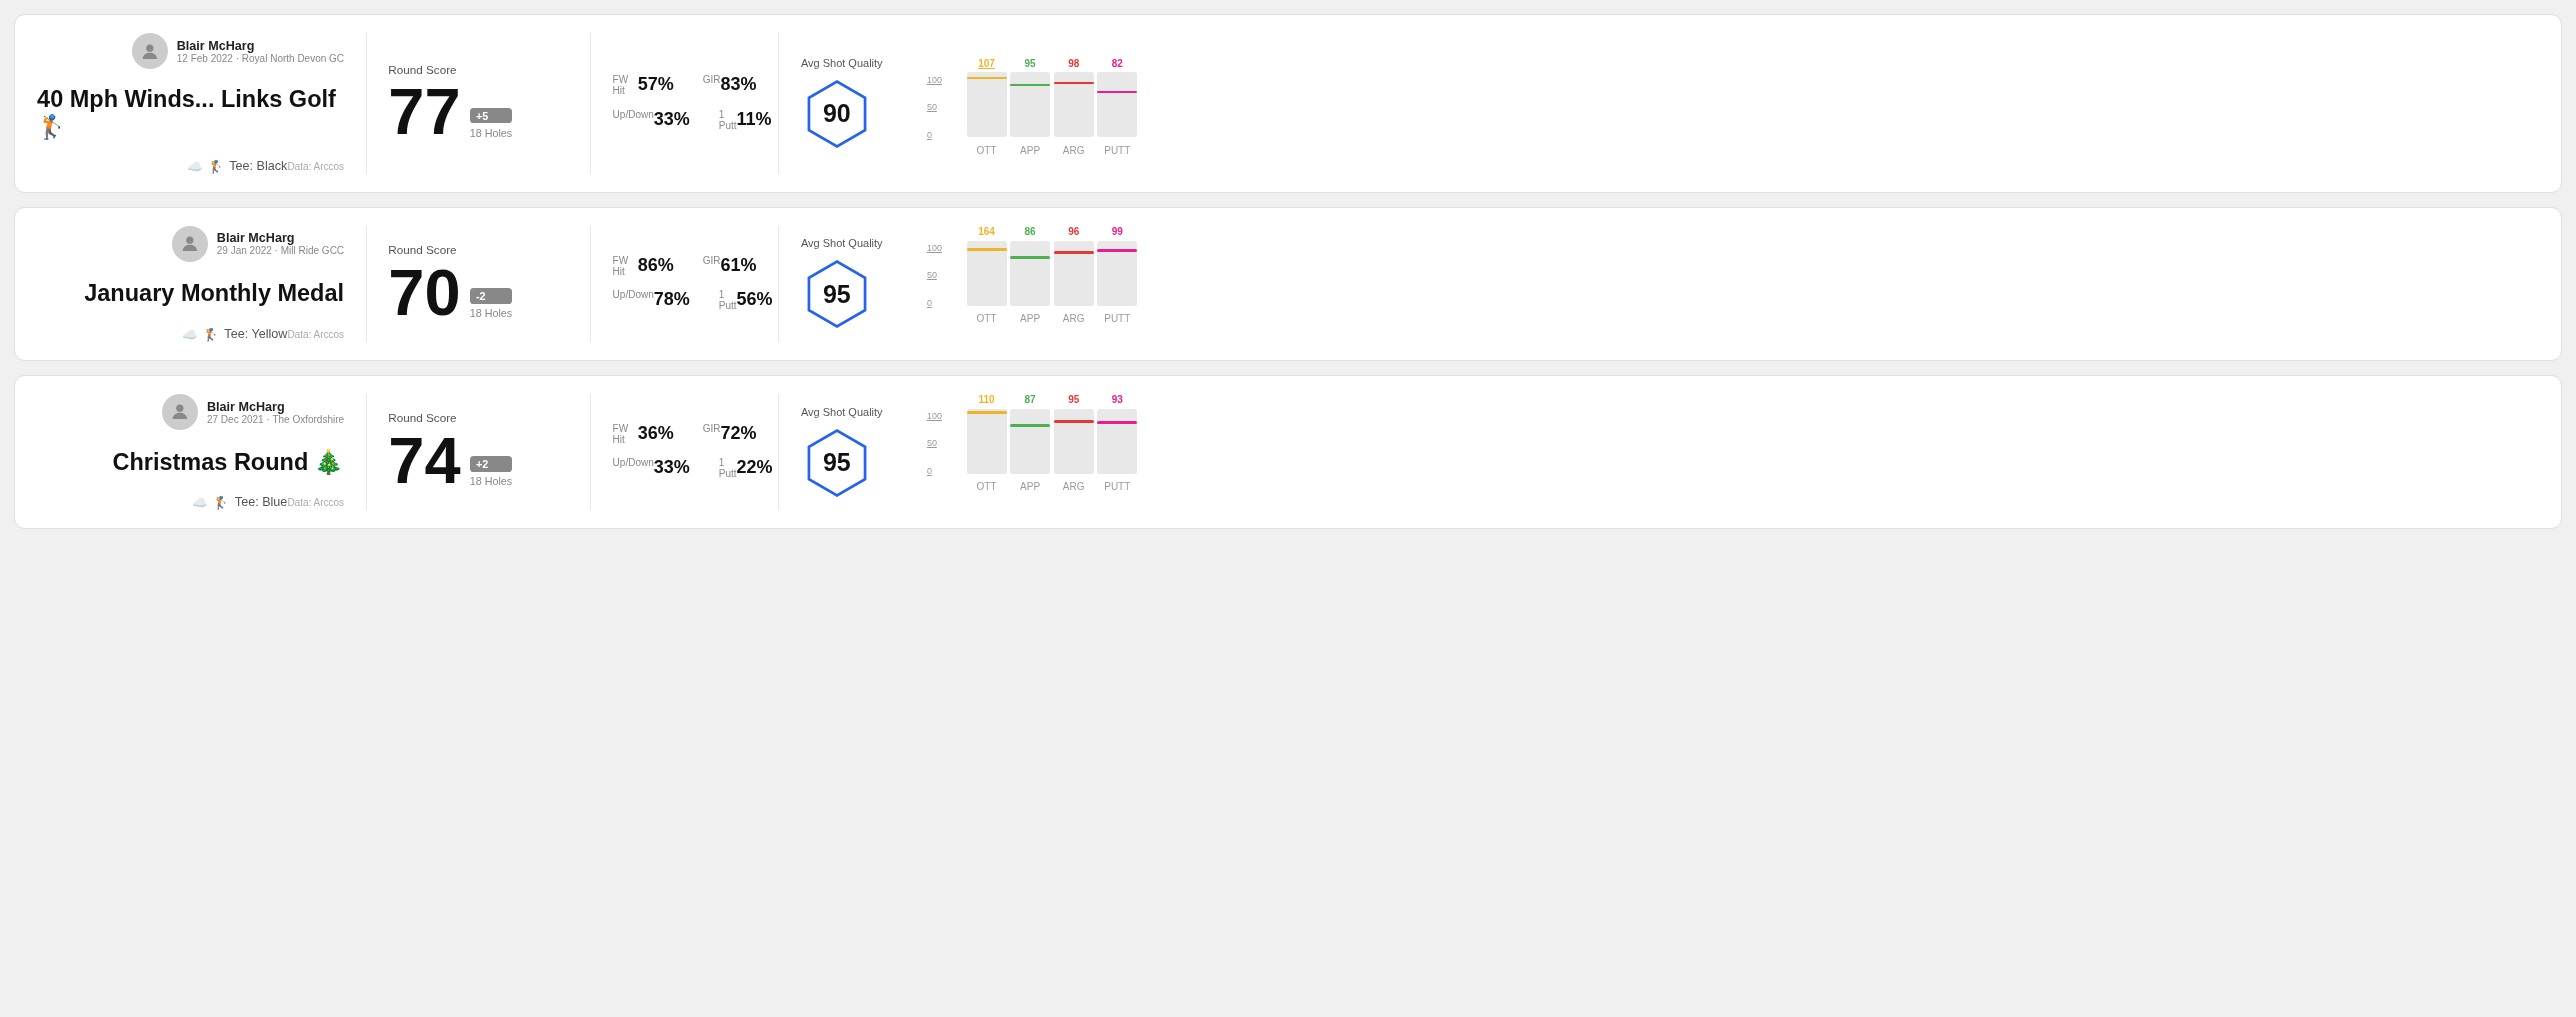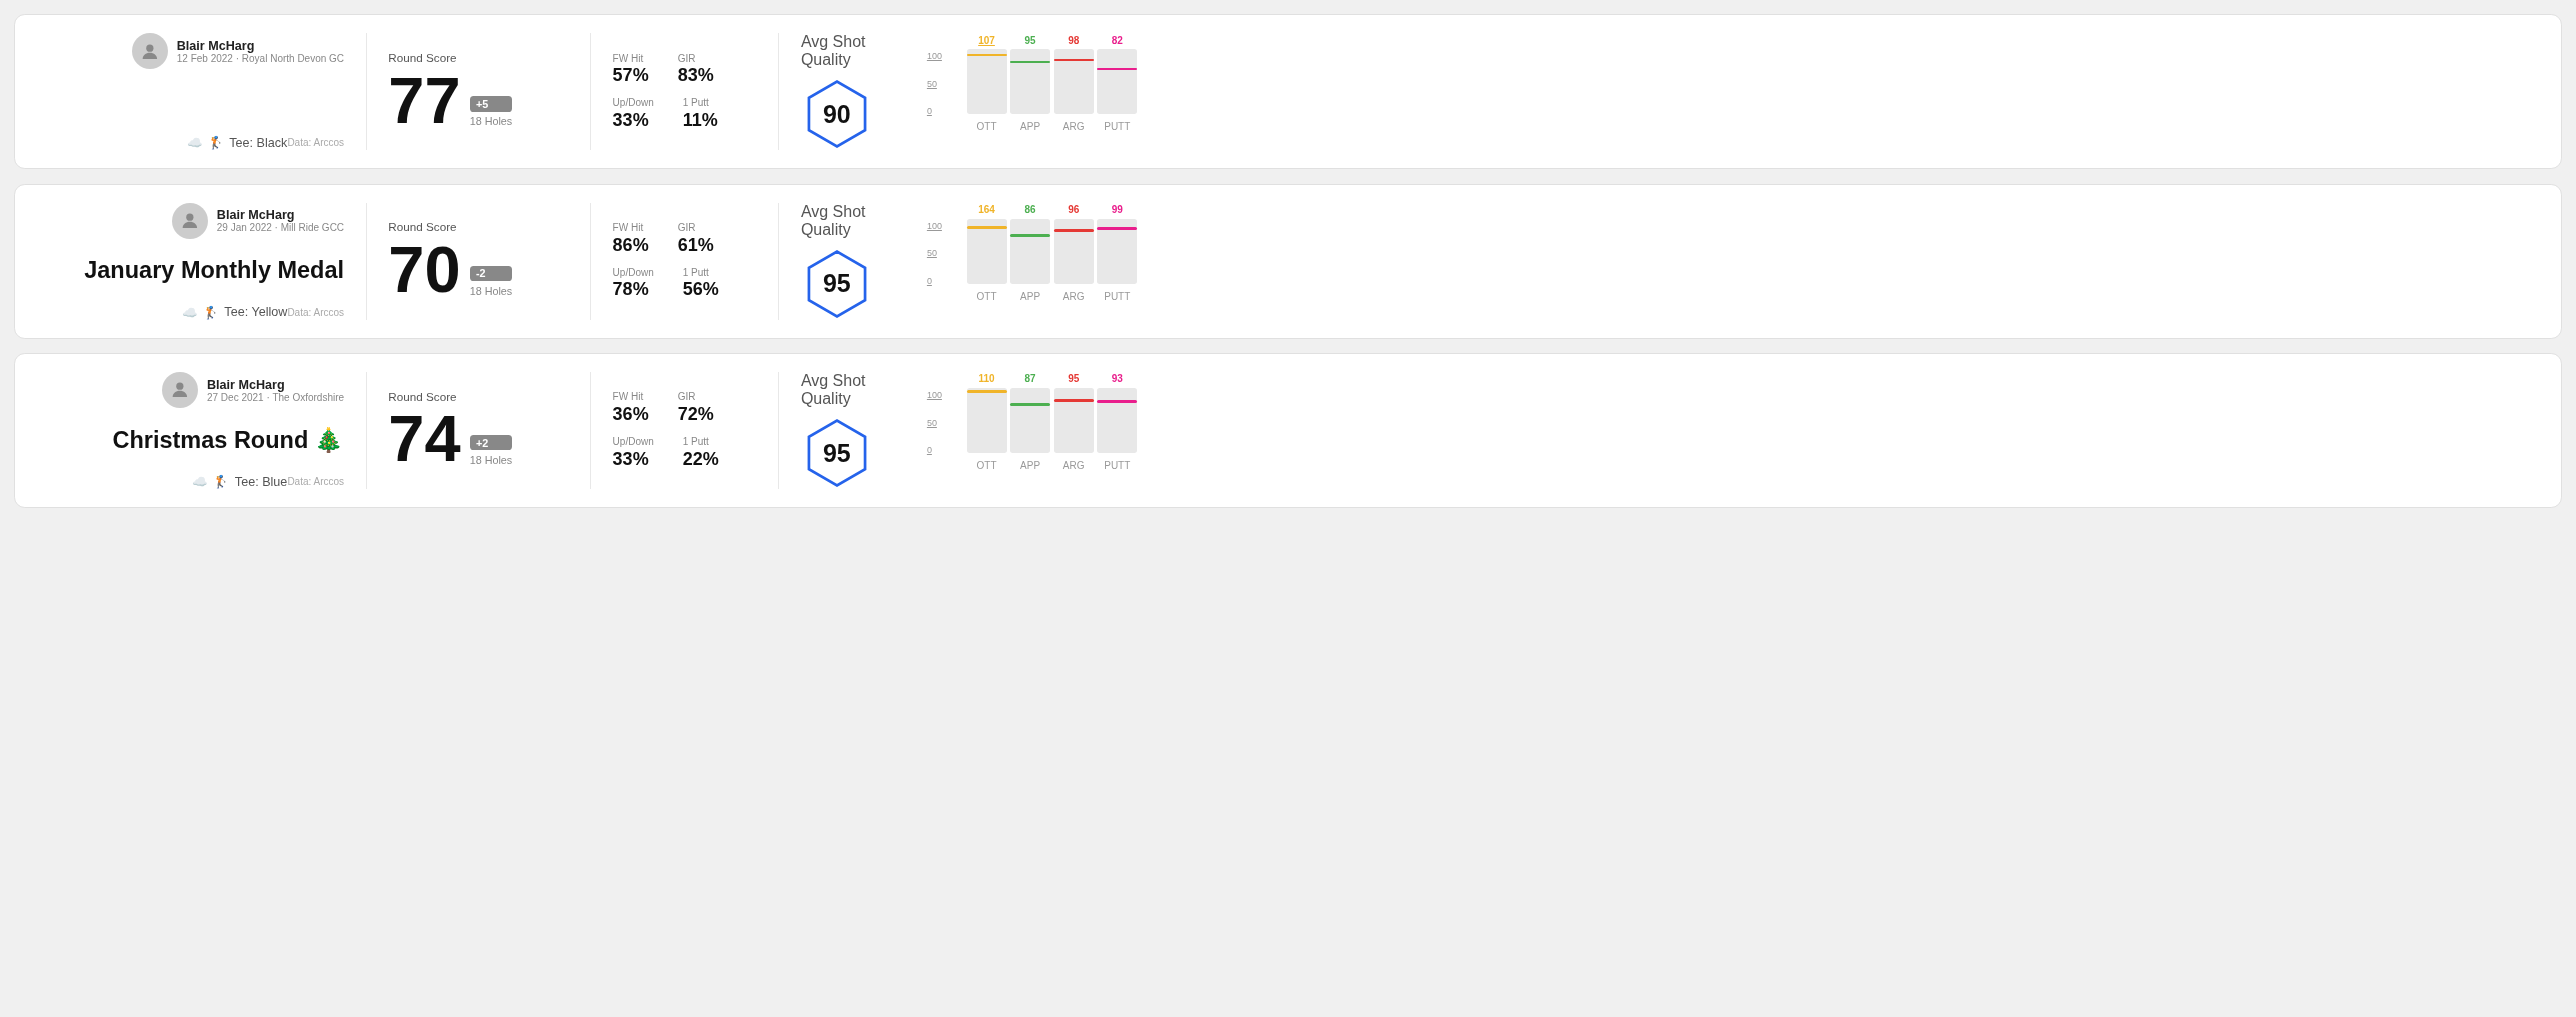--- a/index.html
+++ b/index.html
@@ -129,33 +129,33 @@
       flex-shrink: 0;
       display: flex;
       flex-direction: column;
       justify-content: center;
       gap: 10.8px;
     }
     .stats-row {
       display: flex;
       gap: 29px;
     }
-    .stat-item { display: flex; flex-direction: column; }
+    .stat-item { display: flex; flex-direction: row; }
     .stat-label { font-size: 10px; color: #888; margin-bottom: 1.8px; }
     .stat-value { font-size: 18px; font-weight: 700; color: #111; }
     .quality-section {
       width: 108px;
       flex-shrink: 0;
       display: flex;
       flex-direction: column;
       justify-content: center;
       align-items: flex-start;
     }
     .quality-label {
-      font-size: 16px;
+      font-size: 11px;
       color: #555;
       margin-bottom: 9px;
     }
     .hexagon-container {
       display: flex;
       align-items: center;
       justify-content: flex-end;
     }
     .hexagon {
       width: 72px;
@@ -245,20 +245,21 @@
             <svg viewBox="0 0 24 24">
               <circle cx="12" cy="8" r="4"></circle>
               <path d="M4 20c0-4 3.6-7 8-7s8 3 8 7"></path>
             </svg>
           </div>
           <div class="user-text">
             <div class="name">Blair McHarg</div>
             <div class="date-course">12 Feb 2022 · Royal North Devon GC</div>
           </div>
         </div>
+        <div class="round-title">40 Mph Winds... Links Golf 🏌️</div>
         <div class="footer-info">
           <div class="tee-info">
             <span>☁️</span>
             <span>🏌</span>
             <span>Tee: Black</span>
           </div>
           <div class="data-source">Data: Arccos</div>
         </div>
       </div>
       <div class="divider"></div>

